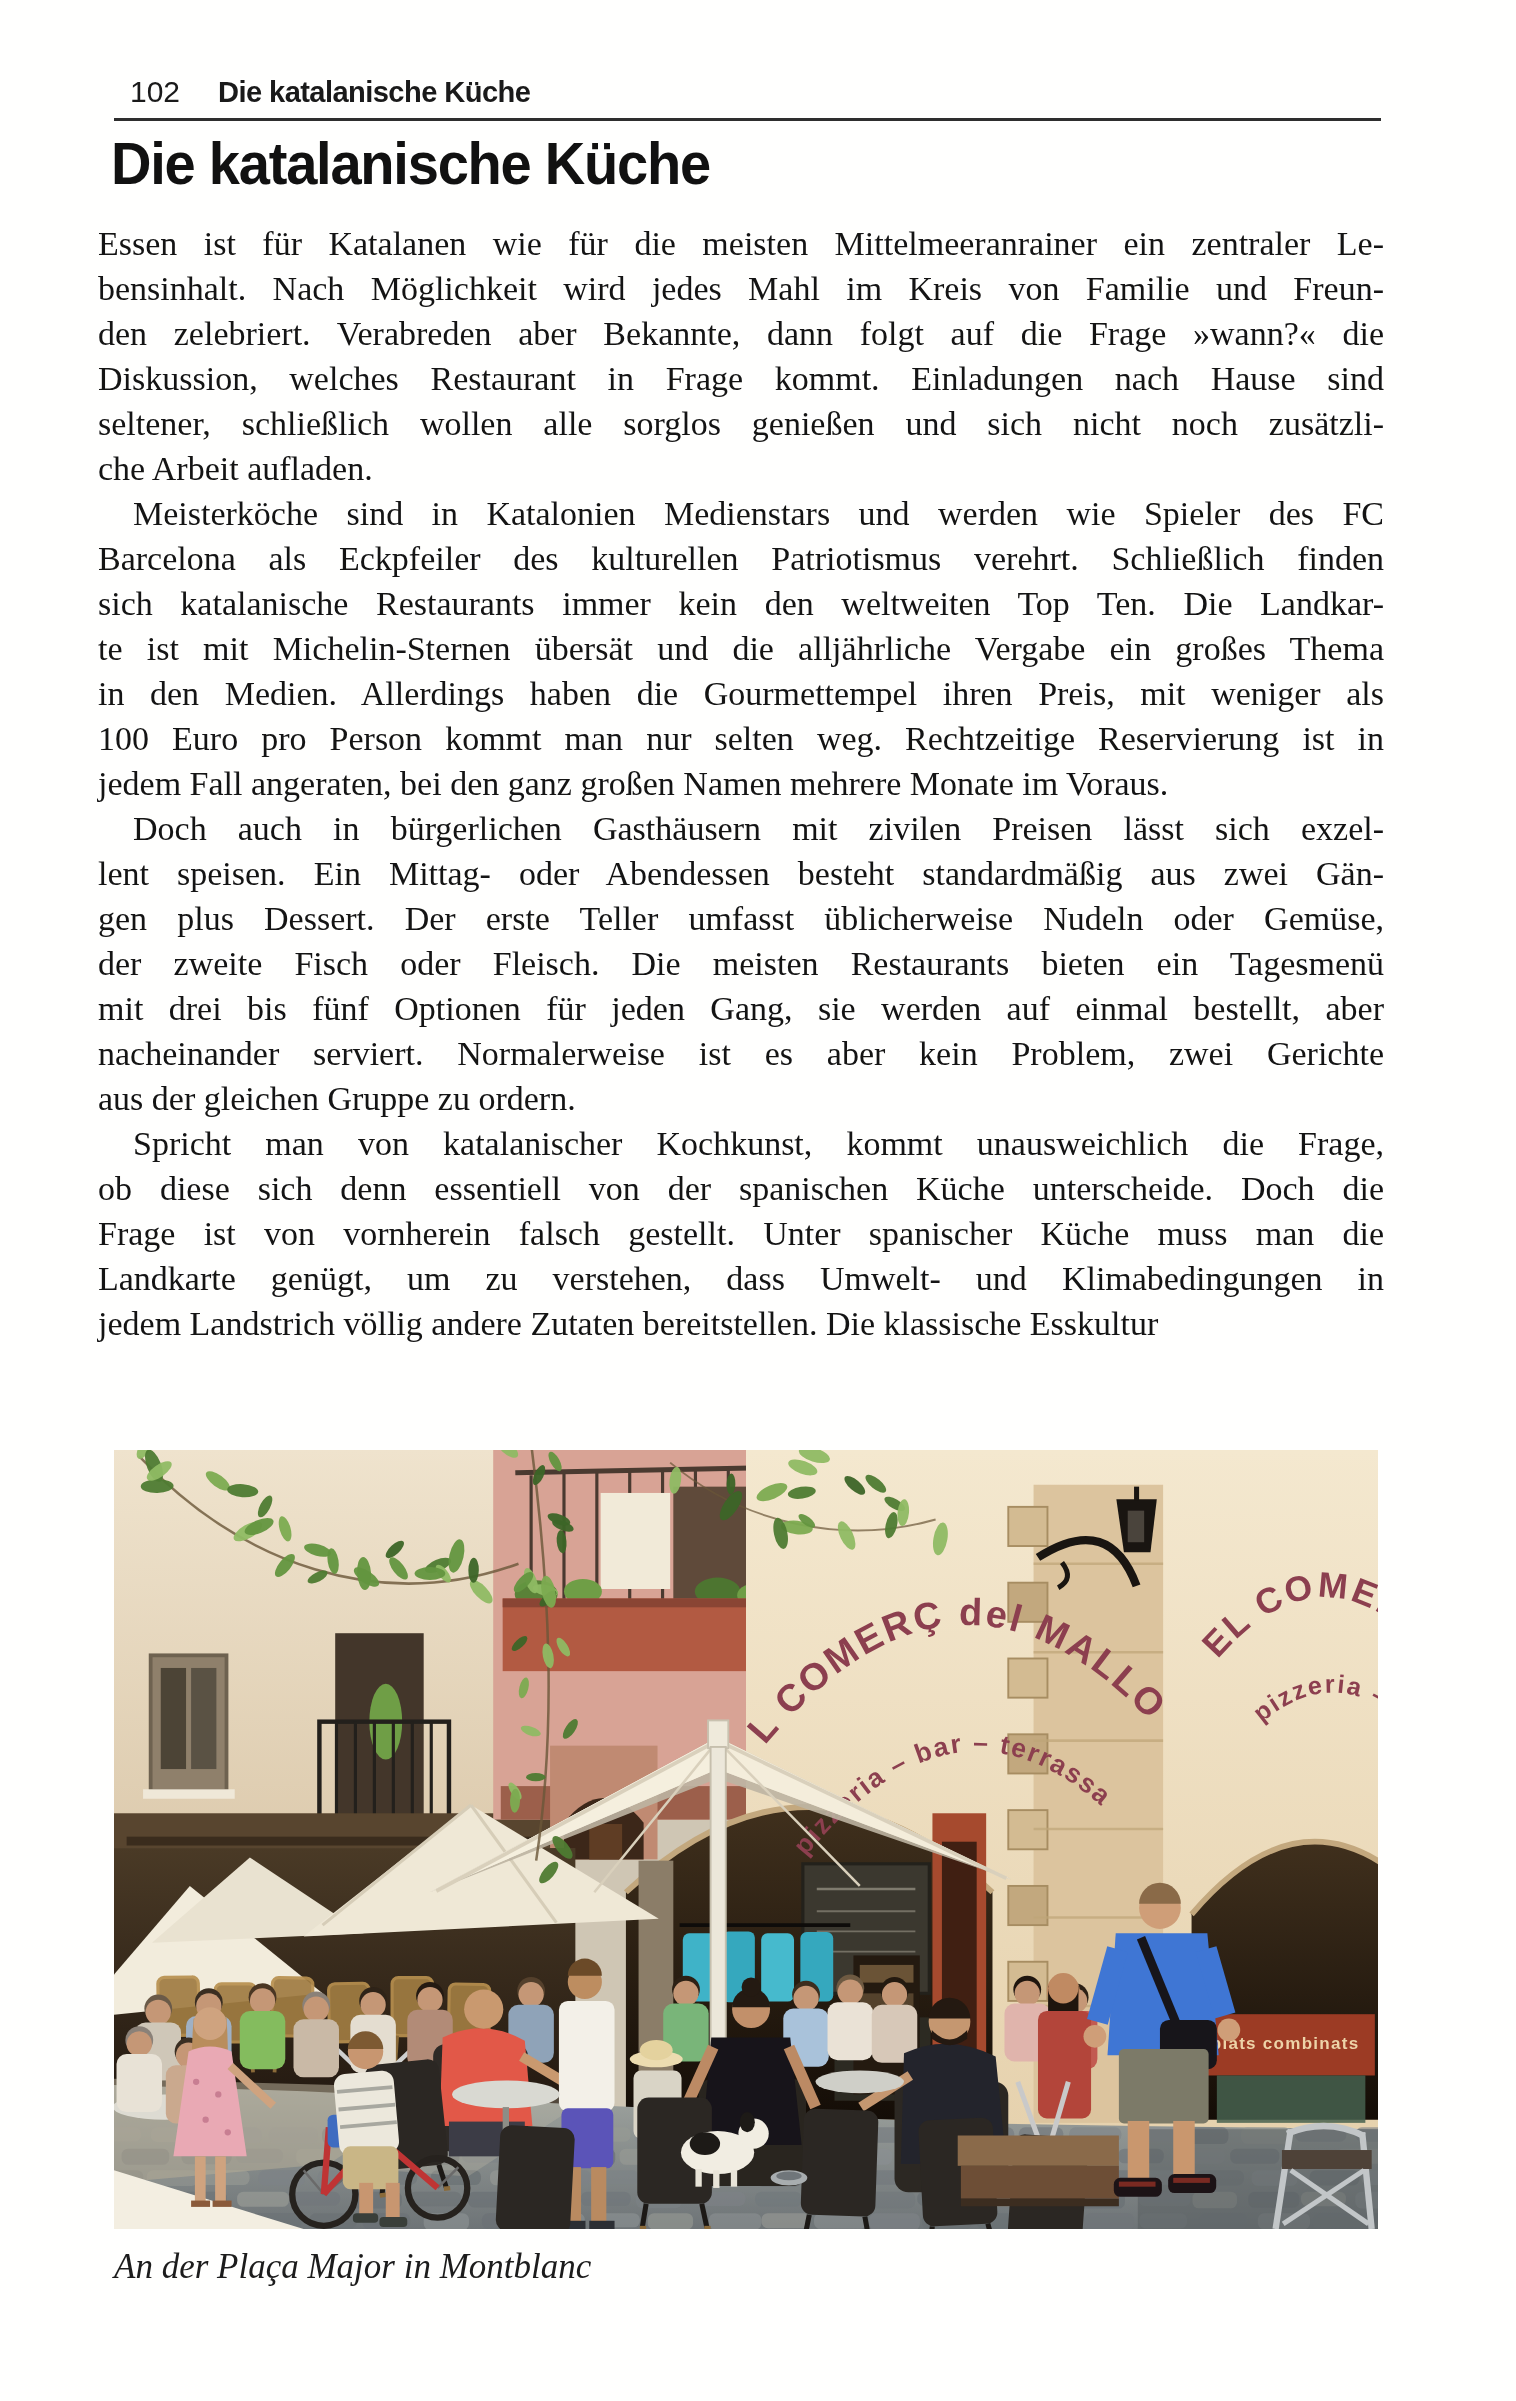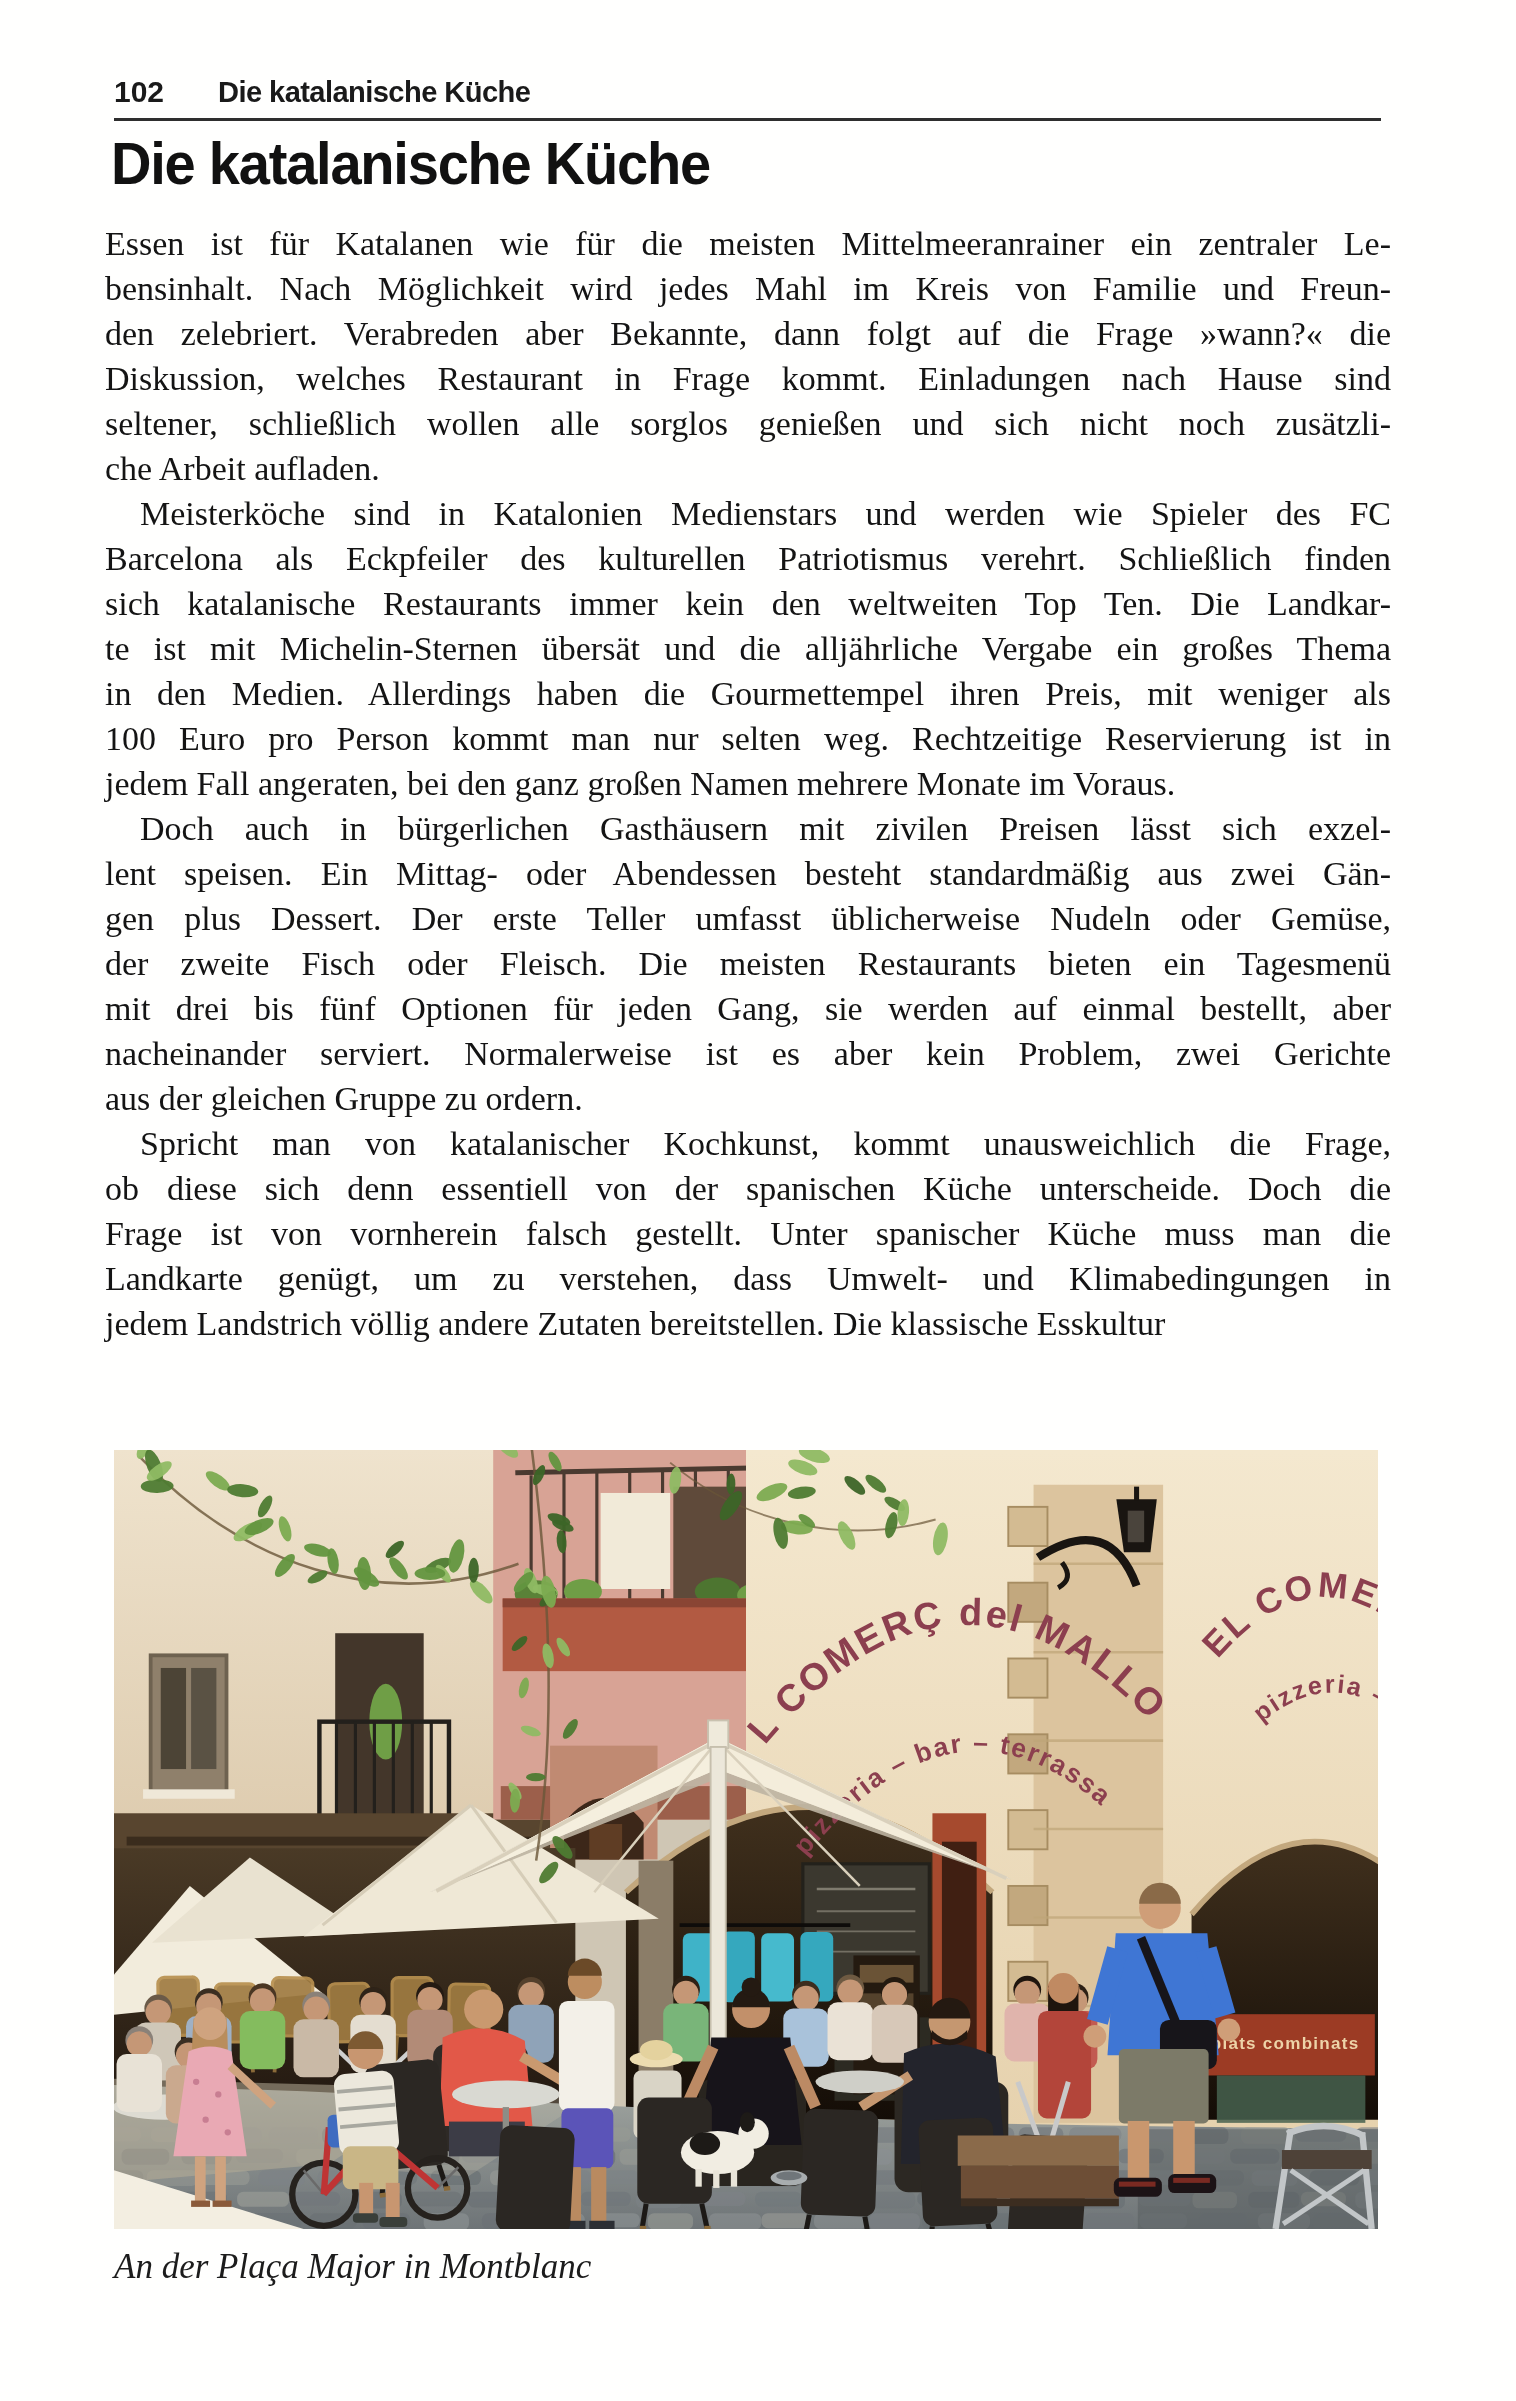--- a/index.html
+++ b/index.html
@@ -1,30 +1,30 @@
 <!DOCTYPE html>
 <html style="font-size:10px"><head>
 <meta charset="utf-8">
 <style>
   html,body{margin:0;padding:0;background:#ffffff;}
   .page{position:relative;width:1516px;height:2401px;background:#fffffe;overflow:hidden;
         font-kerning:normal;}
   
   .runhead{position:absolute;top:75px;left:114px;width:1276px;height:38px;
            font-family:"Liberation Sans",sans-serif;color:#1a1a1a;}
-  .pagenum{position:absolute;left:0;top:0;font-size:30px;font-weight:700;letter-spacing:0;}
+  .pagenum{position:absolute;left:16px;top:0;font-size:30px;font-weight:400;letter-spacing:0;}
   .runtitle{position:absolute;left:104px;top:0;font-size:30px;font-weight:700;letter-spacing:-0.6px;
             transform:scaleX(.97);transform-origin:0 50%;}
   .rule{position:absolute;top:118px;left:114px;width:1267px;height:3.2px;background:#2e2e2e;}
   
   .h1{position:absolute;top:130px;left:111px;font-family:"Liberation Sans",sans-serif;
       font-size:59px;font-weight:700;letter-spacing:-1.3px;color:#111;
       transform:scaleX(.95);transform-origin:0 50%;white-space:nowrap;}
   
-  .body{position:absolute;top:221px;left:105px;width:1286px;
+  .body{position:absolute;top:221px;left:98px;width:1286px;
         font-family:"Liberation Serif",serif;font-size:34px;line-height:45px;color:#141414;}
   .bodyline{text-align:justify;text-align-last:justify;white-space:normal;}
   .bodyline.last{text-align-last:left;}
   .para.indent .bodyline:first-child{text-indent:35px;}
   
   .figure{position:absolute;top:1450px;left:114px;width:1264px;height:779px;
           background:#cfc6b4;overflow:hidden;}
   .figure svg{display:block;width:100%;height:100%;}
   .caption{position:absolute;top:2247px;left:114px;width:1276px;
            font-family:"Liberation Serif",serif;font-style:italic;font-size:35px;color:#1c1c1c;}

